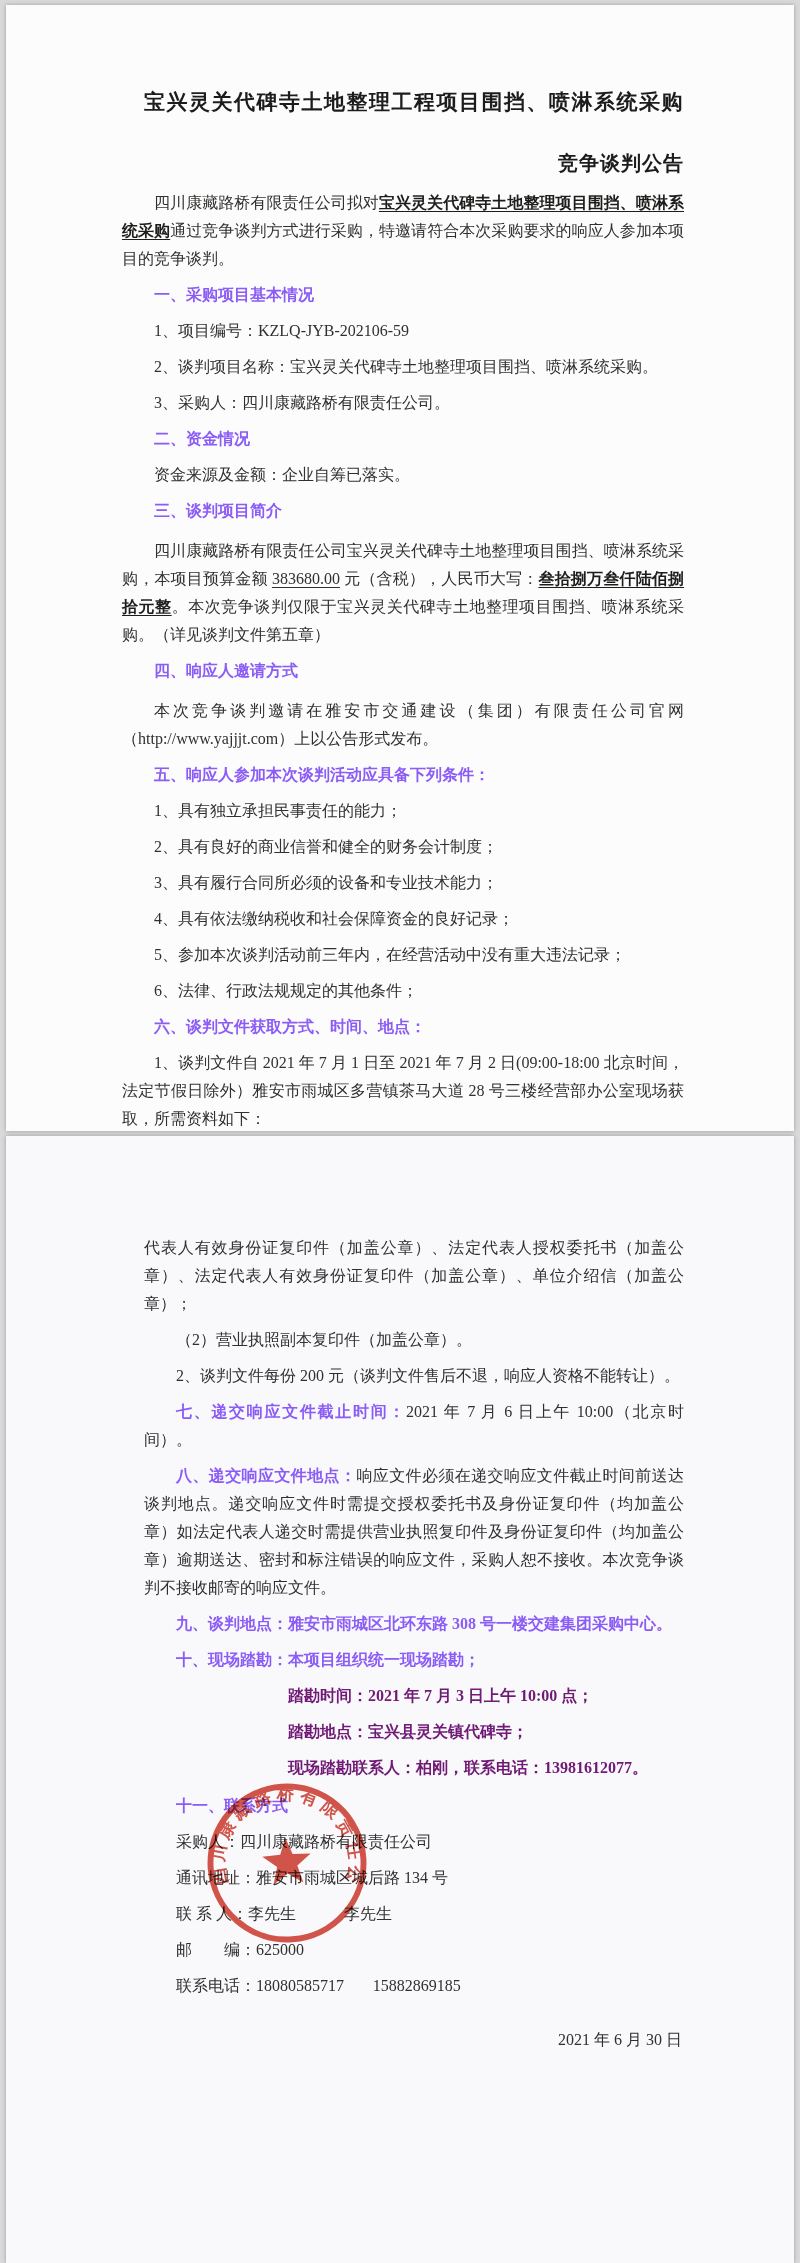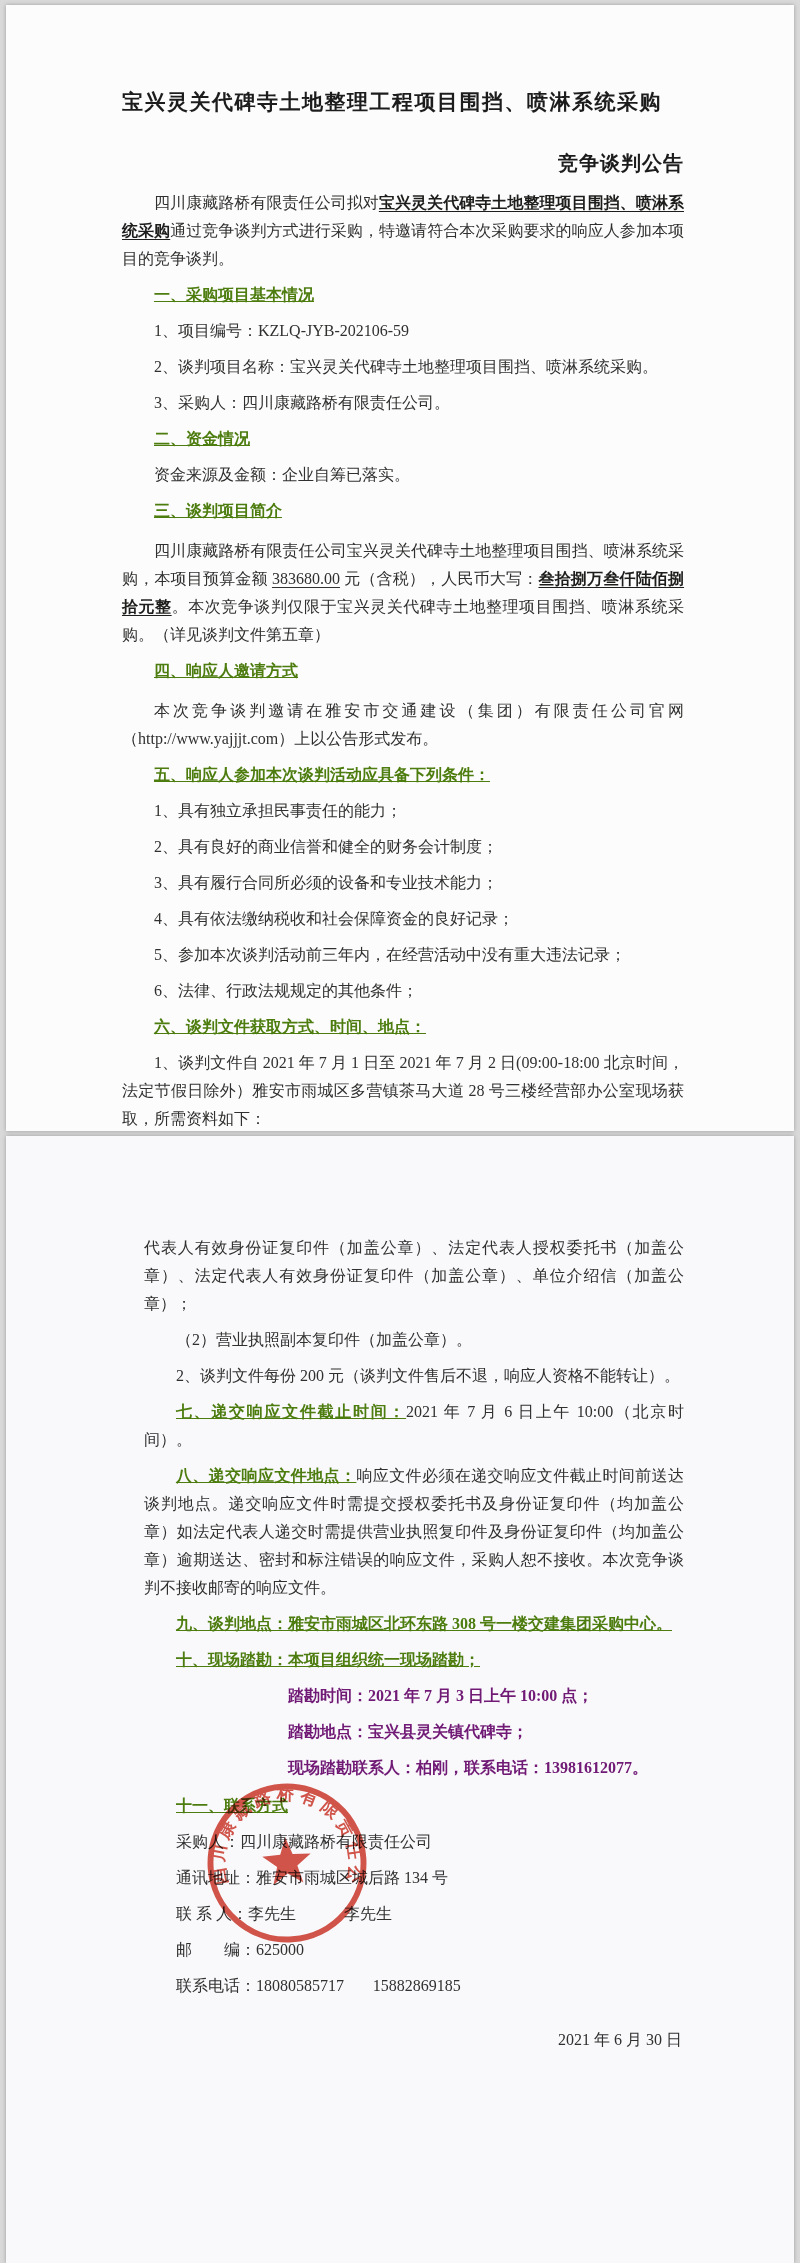--- a/index.html
+++ b/index.html
@@ -18,30 +18,30 @@
   }
   #page1{top:5px;height:1126px;}
   #page2{top:1136px;height:1127px;background:#f9f9fc;}
   .content{
     padding:82px 110px 0 116px;
     font-size:16px;line-height:28px;color:#30302f;
     text-align:justify;
   }
   #page2 .content{padding-top:98px;margin-left:22px;}
   .title1{
-    text-align:left;font-weight:bold;color:#1c1c1c;
+    text-align:right;font-weight:bold;color:#1c1c1c;
     font-size:21px;line-height:30px;letter-spacing:1.5px;text-indent:0;
   }
   .title2{
     text-align:right;font-weight:bold;color:#1c1c1c;
     font-size:20px;line-height:28px;margin-top:32px;letter-spacing:1px;text-indent:0;
   }
   .para{text-indent:2em;margin:12px 0 0 0;}
   .blk{text-indent:2em;margin:8px 0 0 0;}
-  .head{font-weight:bold;color:#4d7c0f;text-decoration:underline;}
+  .head{font-weight:bold;color:#8b5cf6;}
   .u{text-decoration:underline;text-underline-offset:3px;}
   .bu{font-weight:bold;color:#1d1d1c;text-decoration:underline;text-underline-offset:3px;}
   .sub10{margin:8px 0 0 0;padding-left:144px;text-indent:0;font-weight:bold;color:#701a75;}
   .contact-wrap{position:relative;margin-top:10px;}
   .cline{text-indent:2em;margin:7px 0 0 0;line-height:29px;}
   .sp1{margin-left:3em;}
   .sp2{margin-left:1.8em;}
   .dateline{text-align:right;margin-top:26px;text-indent:0;padding-right:2px;font-family:Liberation Serif, serif;}
   .seal{
     position:absolute;top:-14px;left:58px;width:170px;height:170px;

